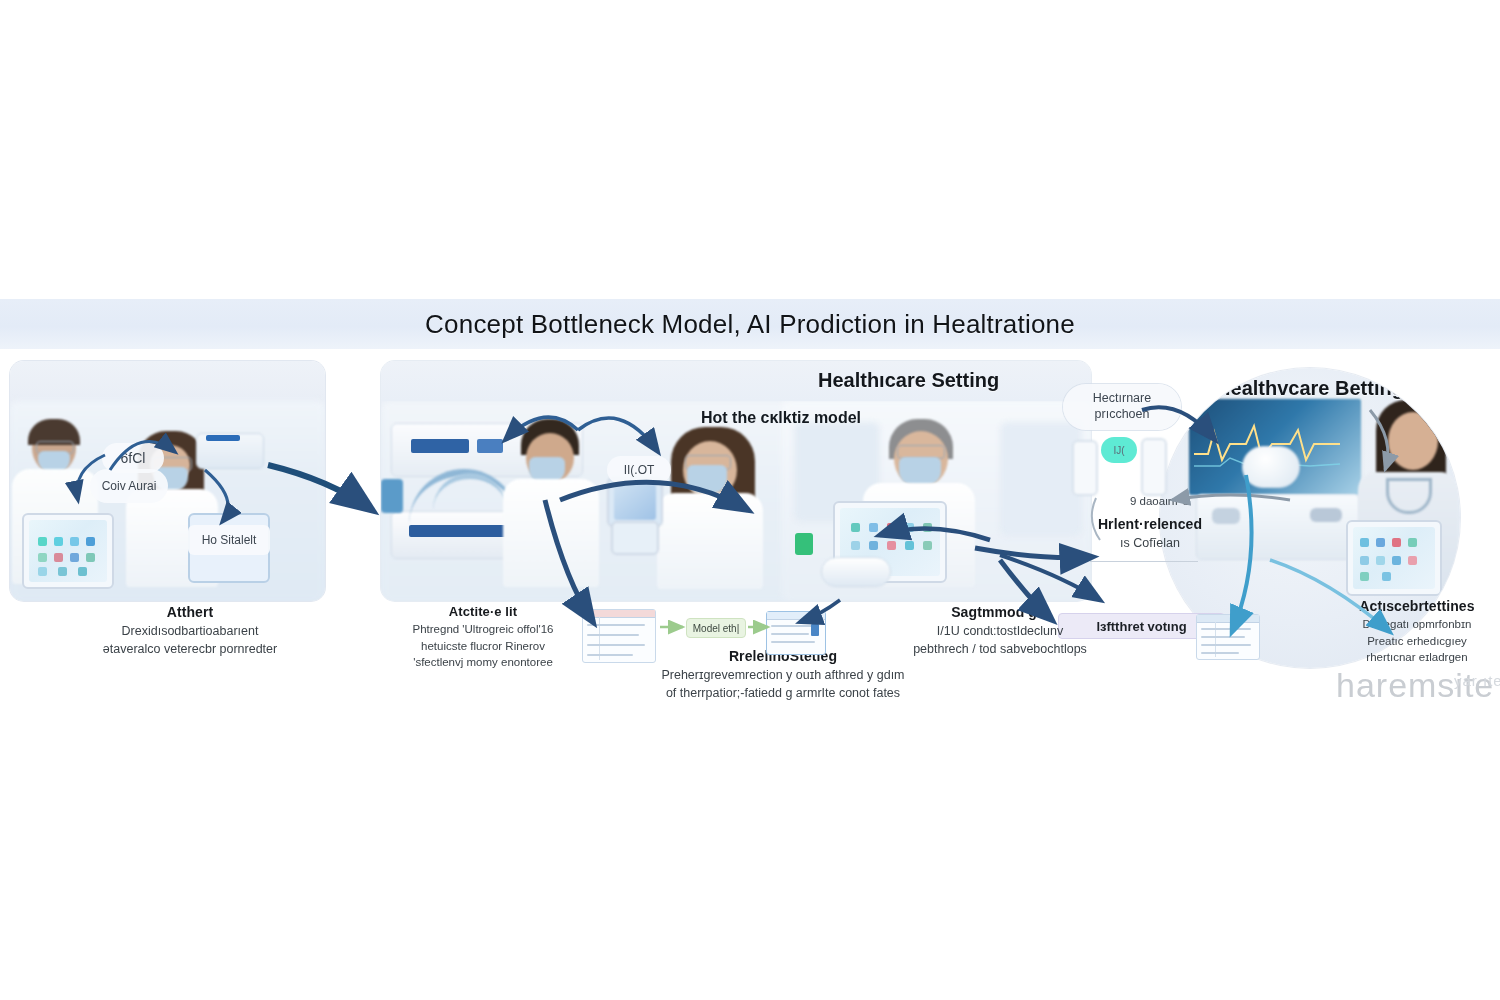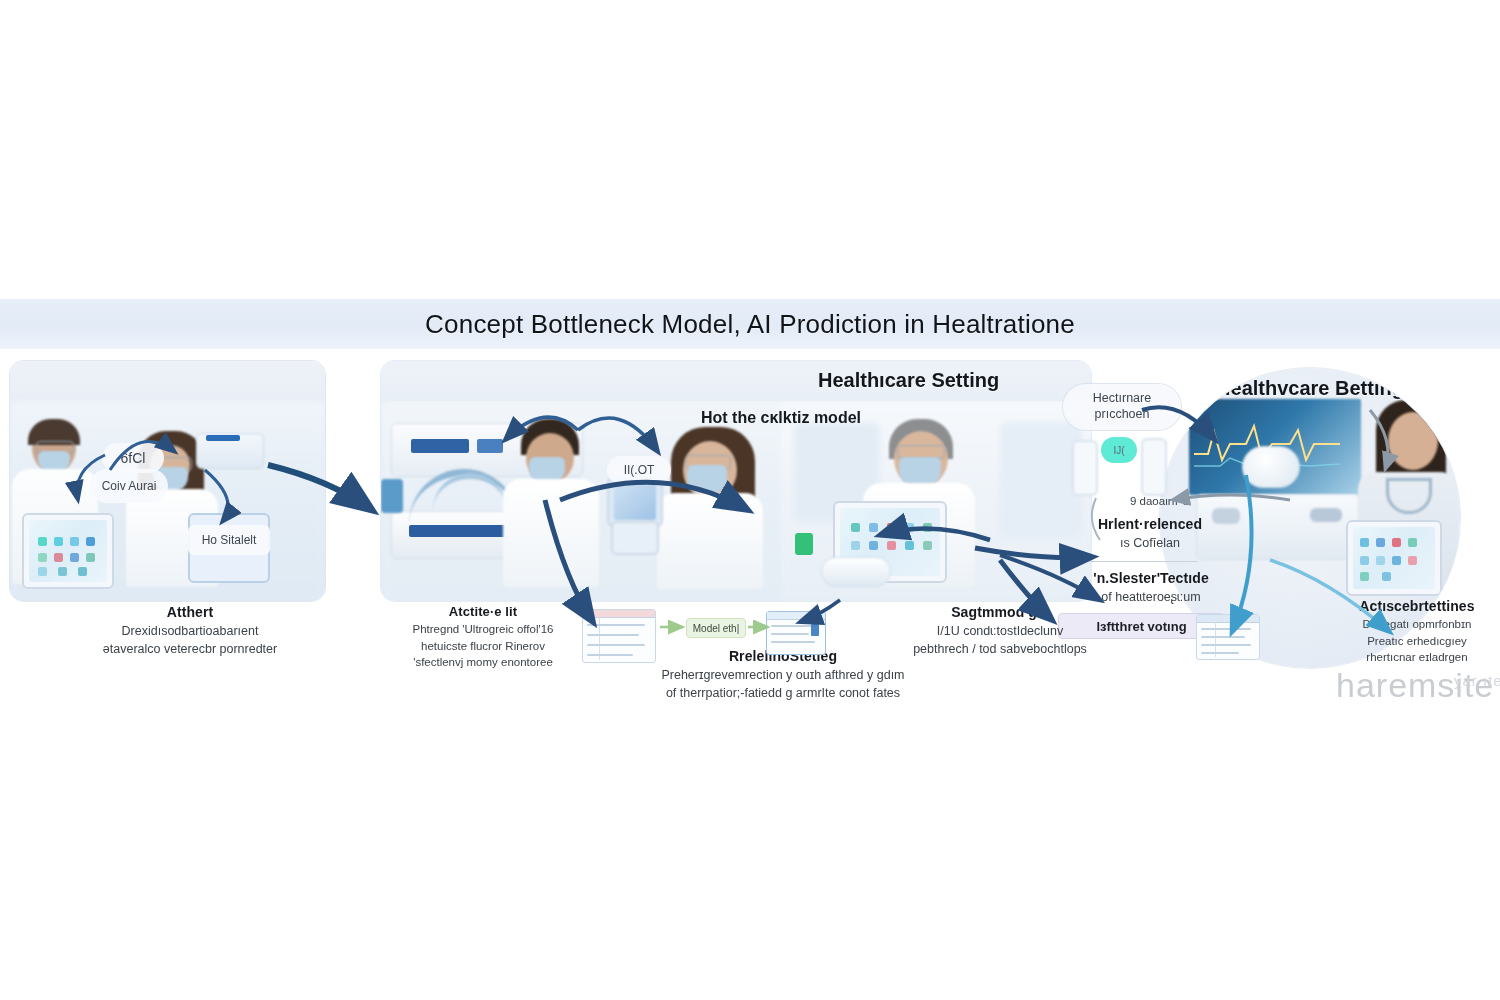--- a/index.html
+++ b/index.html
@@ -296,24 +296,20 @@
   <div class="tagbox" style="left:1105px;top:492px;width:110px;height:18px;font-size:11.5px;color:#3b434b;">
     <span>9 daoaιrıı''S</span>
   </div>
 
   <div class="cap" style="left:1060px;top:516px;width:180px;">
     <div class="cap-title" style="font-size:14px;">Hrlent·relenced</div>
     <div class="cap-line">ıs Cofīelan</div>
   </div>
   <div class="hr-thin" style="left:1090px;top:561px;width:108px;"></div>
 
-  <div class="cap" style="left:1058px;top:570px;width:186px;">
-    <div class="cap-title" style="font-size:14px;">'n.Slester'Tectıde</div>
-    <div class="cap-line">of heatɩteroeʂɩ:um</div>
-  </div>
 
   <div class="violetpill" style="left:1058px;top:613px;width:165px;height:24px;">
     <span>lɜftthret votıng</span>
   </div>
 
   <div class="minitable" style="left:1196px;top:614px;width:62px;height:44px;">
     <div class="mt-head"></div>
     <div class="mt-vline" style="left:18px;"></div>
     <div class="mt-row" style="top:13px;width:50px;"></div>
     <div class="mt-row" style="top:21px;width:44px;"></div>

